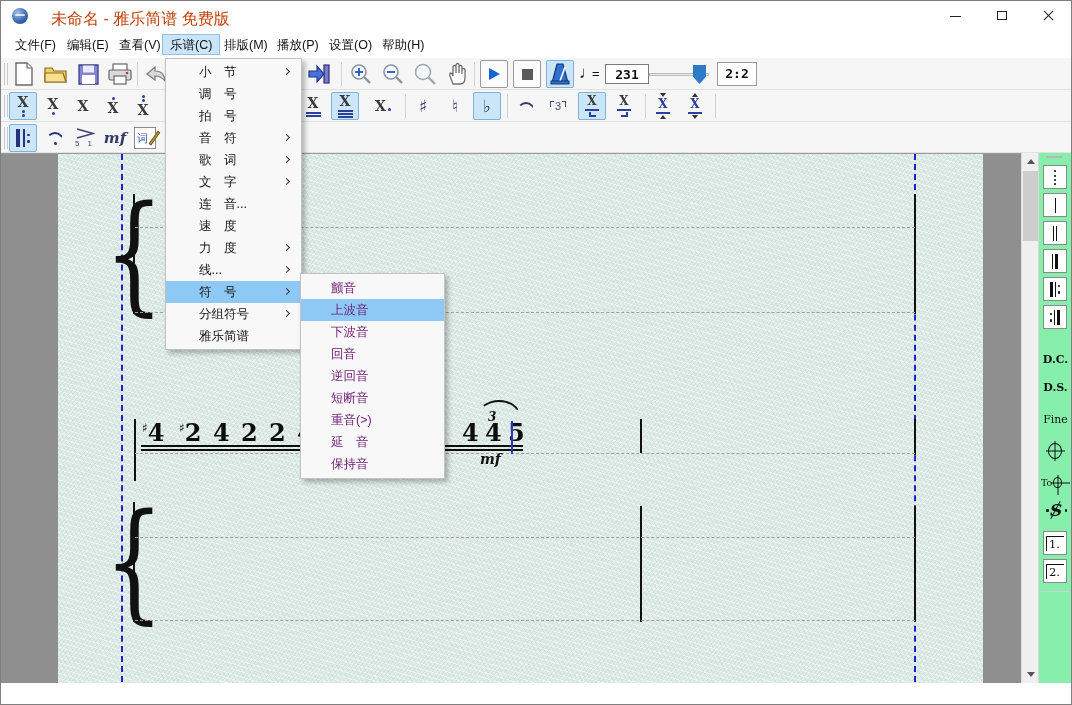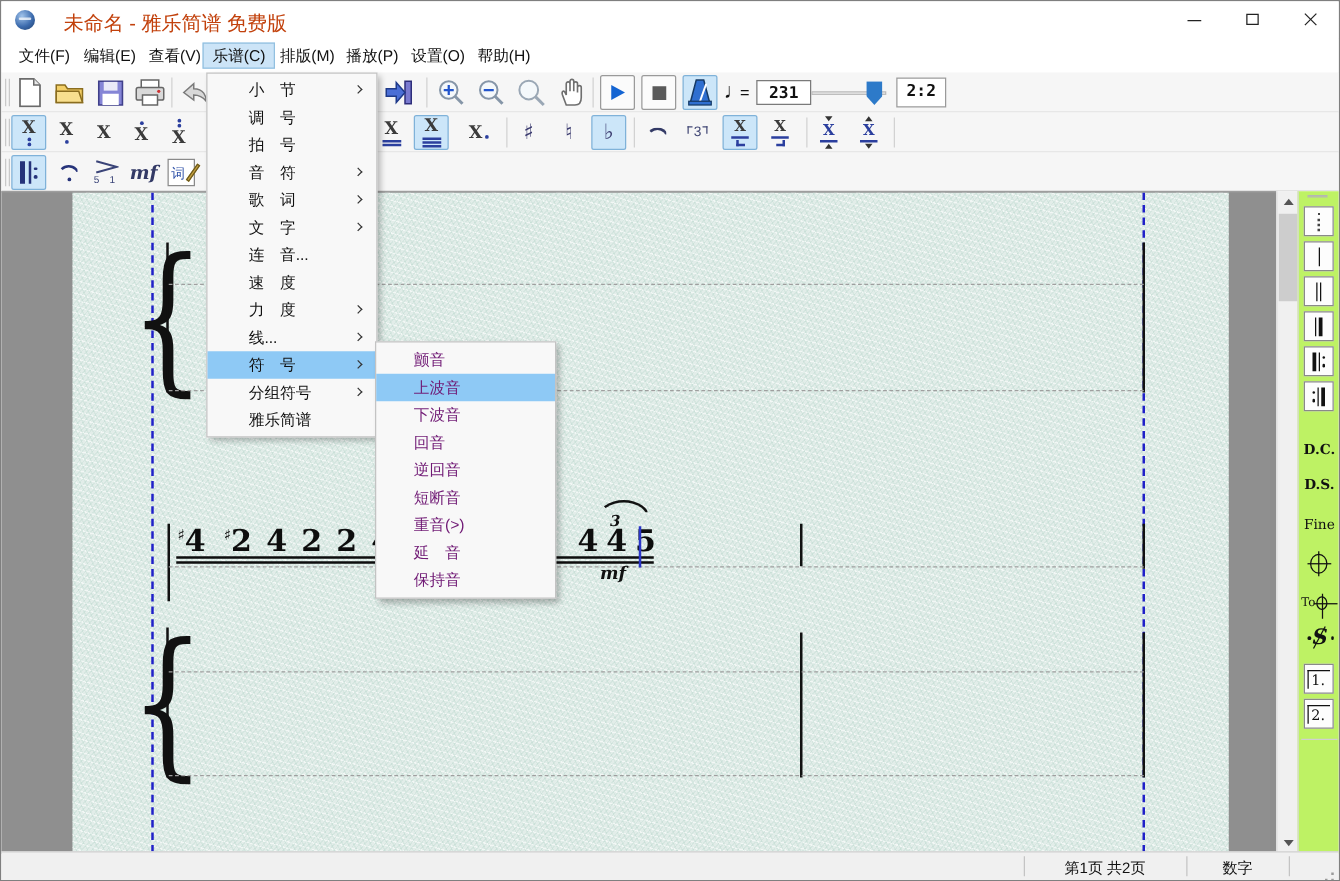--- a/index.html
+++ b/index.html
@@ -79,21 +79,21 @@
   .mi.sel{background:#8ec9f5;}
   .mi .arr{position:absolute;right:12px;top:8px;width:5px;height:5px;border-right:1.4px solid #333;border-top:1.4px solid #333;transform:rotate(45deg);}
   
   .vscroll{position:absolute;left:1020px;top:152px;width:17px;height:530px;background:#f0f0f0;border-left:1px solid #dcdcdc;}
   .sc-btn{position:absolute;left:0;width:17px;height:17px;display:flex;align-items:center;justify-content:center;}
   .sc-up{top:0;} .sc-dn{bottom:0;}
   .arr-up{width:0;height:0;border-left:4px solid transparent;border-right:4px solid transparent;border-bottom:5px solid #555;}
   .arr-dn{width:0;height:0;border-left:4px solid transparent;border-right:4px solid transparent;border-top:5px solid #555;}
   .sc-thumb{position:absolute;left:1px;top:18px;width:15px;height:70px;background:#cdcdcd;}
   
-  .panel{position:absolute;left:1037px;top:152px;width:33px;height:530px;background:#bef264;border-left:1px solid #d9d9d9;}
+  .panel{position:absolute;left:1037px;top:152px;width:33px;height:530px;background:#86efac;border-left:1px solid #d9d9d9;}
   .p-grip{position:absolute;left:7px;top:3px;width:16px;height:2px;border-top:1px solid #b5b5b5;border-bottom:1px solid #b5b5b5;}
   .pbox{position:absolute;left:4px;width:24px;height:24px;border:1px solid #8a8a8a;background:#fdfdfd;
     display:flex;align-items:center;justify-content:center;gap:2px;}
   .bl-thin{width:0;height:15px;border-left:1.5px solid #111;}
   .bl-thick{width:3px;height:15px;background:#111;}
   .bl-dotted{width:0;height:15px;border-left:2px dotted #444;}
   .bl-dots{display:flex;flex-direction:column;gap:4px;}
   .bl-dots i{width:2.5px;height:2.5px;border-radius:50%;background:#111;}
   .ptext{position:absolute;left:0;width:33px;text-align:center;font-family:"DejaVu Serif",serif;font-weight:bold;font-size:11px;color:#111;}
   .coda{position:absolute;width:14px;height:16px;border:1.5px solid #111;border-radius:50%;}
@@ -514,22 +514,14 @@
       </div>
     <div class="pbox" style="top:378px">
         <span class="volta">1.</span>
       </div>
     <div class="pbox" style="top:406px">
         <span class="volta">2.</span>
       </div>
     <div style="position:absolute;left:2px;top:438px;width:29px;height:0;border-top:1px solid #d0d0d0"></div>
   </div>
 
-  <div class="statusbar">
-    <div class="sb-div" style="left:818px"></div>
-    <div class="sb-cell" style="left:818px;width:130px">第1页 共2页</div>
-    <div class="sb-div" style="left:948px"></div>
-    <div class="sb-cell" style="left:948px;width:82px">数字</div>
-    <div class="sb-div" style="left:1030px"></div>
-    <div class="sb-grip"></div>
-  </div>
 
 </div>
 
 </body></html>

